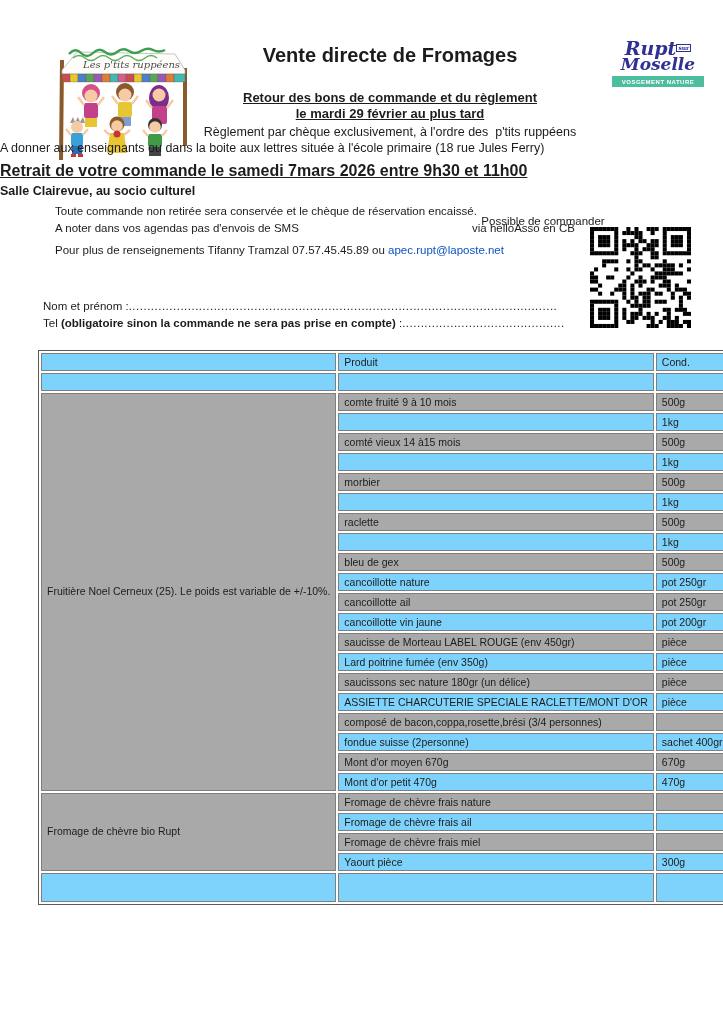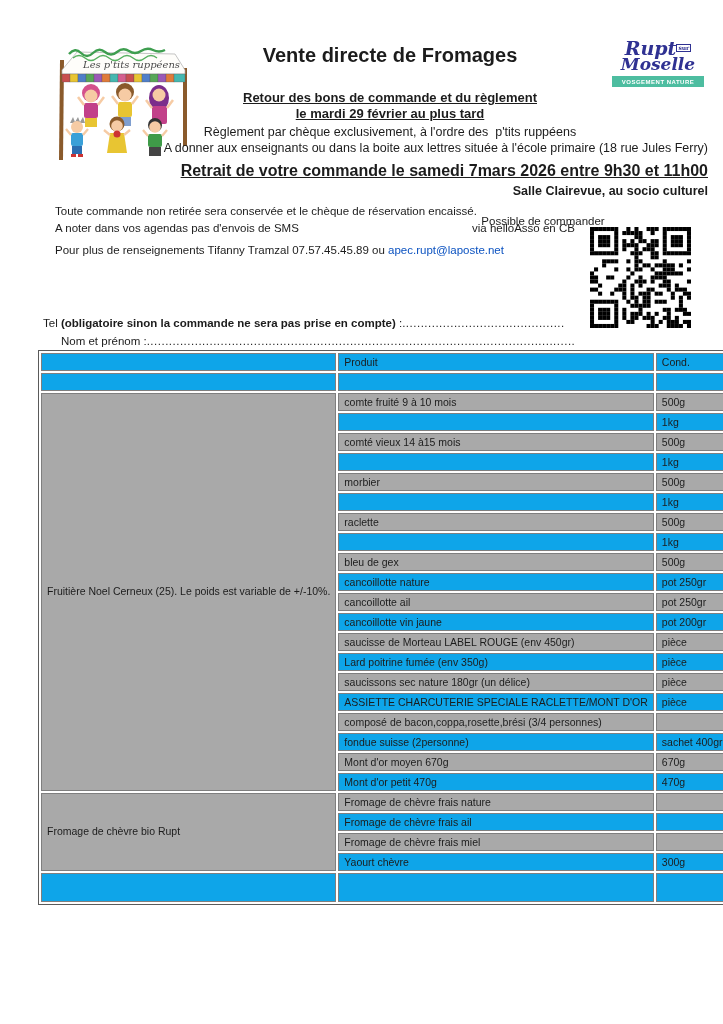--- a/index.html
+++ b/index.html
@@ -5,21 +5,21 @@
   * { margin:0; padding:0; box-sizing:border-box; }
   html,body { background:#ffffff; }
   body {
     width:723px; height:1024px; position:relative; overflow:hidden;
     font-family:"Liberation Sans", sans-serif; color:#1c1c1c;
   }
   .abs { position:absolute; }
 
   
   .hdr-center { left:190px; width:400px; text-align:center; }
-  .hdr-full   { left:12px; width:696px; text-align:right; }
+  .hdr-full   { left:0; width:696px; text-align:left; }
   .title { font-size:20px; font-weight:bold; }
   .ret   { font-size:13px; font-weight:bold; text-decoration:underline; }
   .plain { font-size:12.5px; white-space:pre-wrap; }
   .pickup{ font-size:16px; font-weight:bold; text-decoration:underline; }
   .venue { font-size:12.5px; font-weight:bold; }
   .note  { font-size:11.5px;margin-left:12px; }
 
   
   .school-logo { left:53px; top:38px; width:140px; height:124px; }
 
@@ -44,21 +44,21 @@
   
   .qr { left:590px; top:227px; width:101px; height:101px; }
 
   
   .order-table-wrap { left:38px; top:350px; }
   table.order { border-collapse:separate; border-spacing:2px; width:672px;
                 border:1px solid #5a5a5a; background:#ffffff; }
   table.order th, table.order td {
     border:1px solid #7f7f7f; font-size:10.5px; font-weight:normal;
     text-align:left; vertical-align:middle; padding:0 5px; height:18px;
-    background:#0ea5e9; overflow:hidden; white-space:nowrap;
+    background:#7dd3fc; overflow:hidden; white-space:nowrap;
   }
   tbody.data tr:nth-child(odd) td { background:#a9a9a9; }
   td.grp { background:#a9a9a9 !important; font-size:9.5px; vertical-align:top;
            padding:2px 3px; white-space:pre-line; line-height:1.25; overflow:visible; }
   tr.total-row td { height:29px; }
 </style>
 </head>
 <body>
 
 <svg class="abs school-logo" viewBox="0 0 140 124">
@@ -443,21 +443,21 @@
     <rect x="24" y="92" width="4" height="4"></rect>
     <rect x="0" y="96" width="4" height="4"></rect>
     <rect x="4" y="96" width="4" height="4"></rect>
     <rect x="8" y="96" width="4" height="4"></rect>
     <rect x="12" y="96" width="4" height="4"></rect>
     <rect x="16" y="96" width="4" height="4"></rect>
     <rect x="20" y="96" width="4" height="4"></rect>
     <rect x="24" y="96" width="4" height="4"></rect>
   </svg>
 
-<div class="abs fill-line" style="left:61px; top:300px; width:515px;margin-top:35px;">
+<div class="abs fill-line" style="left:43px; top:300px; width:515px;">
   <span class="lbl">Nom et prénom : </span>
   <span class="dots">......................................................................................................................................................................</span>
 </div>
 <div class="abs fill-line" style="left:43px; top:317px; width:522px;">
   <span class="lbl"><span>Tel </span><span class="b">(obligatoire sinon la commande ne sera pas prise en compte)</span><span> :</span></span>
   <span class="dots">................................................................................</span>
 </div>
 
 <div class="abs order-table-wrap">
 <table class="order">
@@ -574,21 +574,21 @@
     </tr>
     <tr>
           <td>Fromage de chèvre frais  ail</td>
           <td></td>
         </tr>
     <tr>
           <td>Fromage de chèvre frais miel</td>
           <td></td>
         </tr>
     <tr>
-          <td>Yaourt  chèvre</td>
+          <td>Yaourt  pièce</td>
           <td>300g</td>
         </tr>
   </tbody>
   <tbody>
     <tr class="total-row">
       <td></td>
       <td></td>
       <td></td>
 
     </tr>

